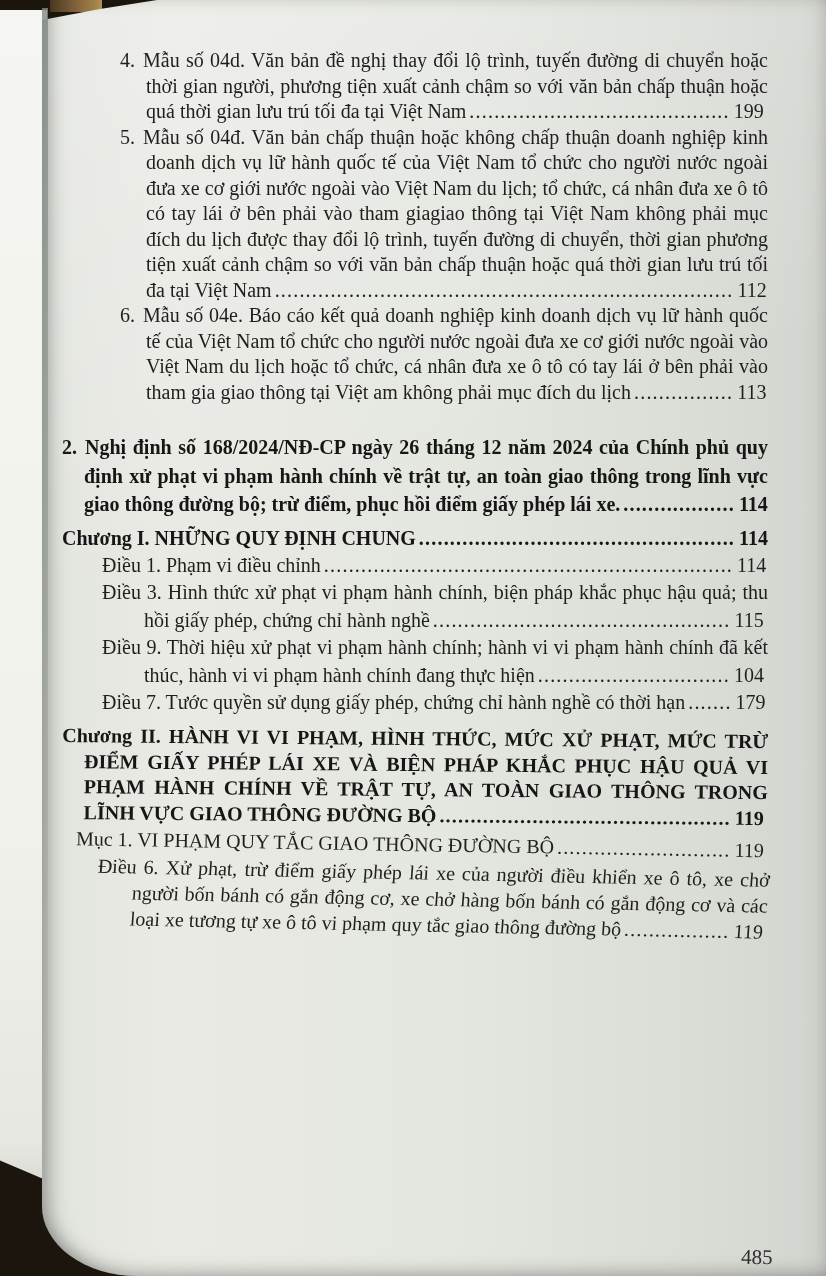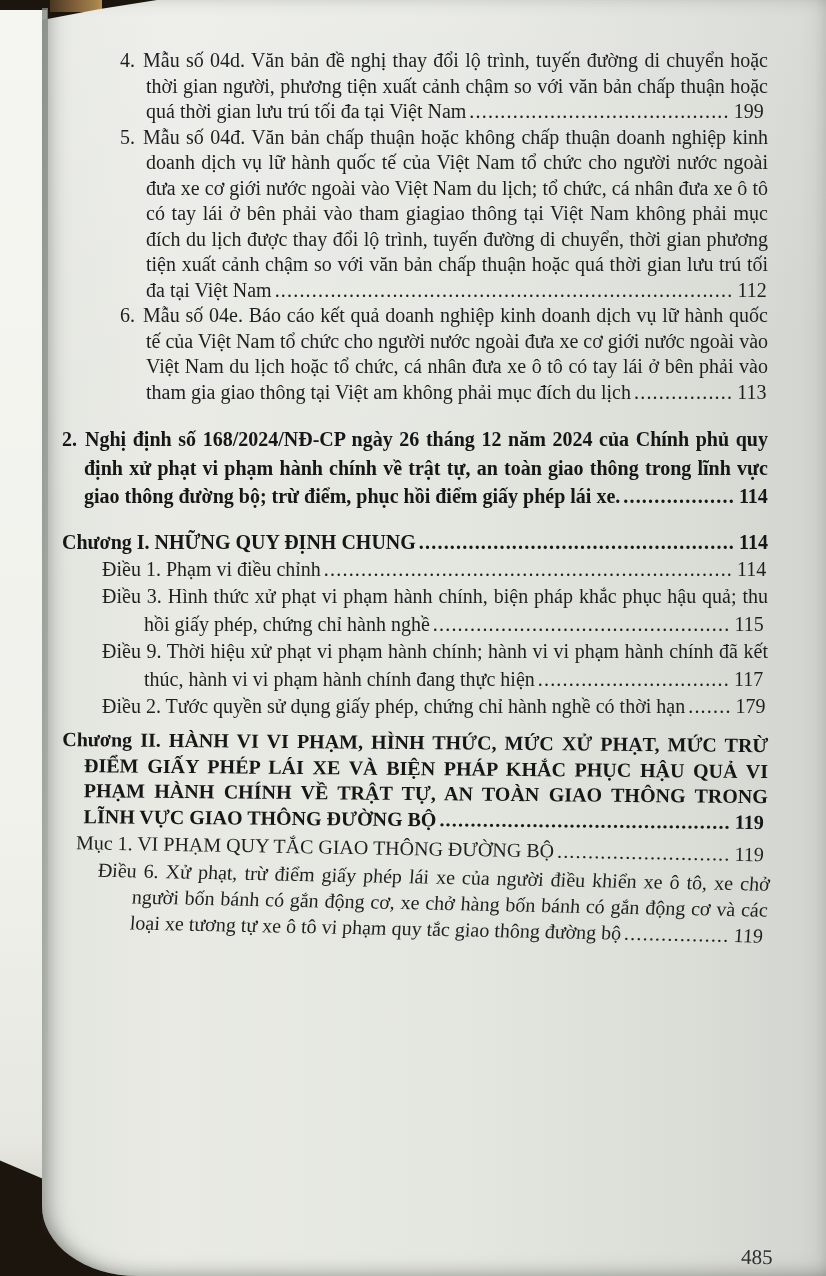--- a/index.html
+++ b/index.html
@@ -60,23 +60,23 @@
   }
   .entry { position: relative; }
   .lbl { margin-right: 8px; }
   .leader { letter-spacing: 1.2px; margin-left: 3px; margin-right: 4px; word-break: break-all; }
   .pg { white-space: nowrap; }
 
   .e-item { padding-left: 84px; text-indent: -26px; line-height: 25.5px; }
   .e-bold {
     font-weight: bold; color: #161616;
     padding-left: 22px; text-indent: -22px;
-    line-height: 28.5px; margin-top: 20px;
+    line-height: 28.5px; margin-top: 28px;
   }
-  .e-ch1 { font-weight: bold; color: #161616; padding-left: 0; line-height: 27px; margin-top: 18px; }
+  .e-ch1 { font-weight: bold; color: #161616; padding-left: 0; line-height: 27px; margin-top: 6px; }
   .e-art { padding-left: 82px; text-indent: -42px; line-height: 27.5px; }
   .e-ch2 {
     font-weight: bold; color: #161616;
     padding-left: 22px; text-indent: -22px;
     line-height: 25.5px; margin-top: 6px;
     transform: rotate(0.5deg); transform-origin: 0 50%;
   }
   .e-muc {
     padding-left: 14px; line-height: 27px;
     transform: rotate(1deg); transform-origin: 0 50%;
@@ -126,25 +126,25 @@
   <div class="entry e-art">
     <span class="txt">Điều 1. Phạm vi điều chỉnh</span><span class="leader">..................................................................</span><span class="pg">114</span>
   </div>
 
 
   <div class="entry e-art">
     <span class="txt">Điều 3. Hình thức xử phạt vi phạm hành chính, biện pháp khắc phục hậu quả; thu hồi giấy phép, chứng chỉ hành nghề</span><span class="leader">................................................</span><span class="pg">115</span>
   </div>
 
   <div class="entry e-art">
-    <span class="txt">Điều 9. Thời hiệu xử phạt vi phạm hành chính; hành vi vi phạm hành chính đã kết thúc, hành vi vi phạm hành chính đang thực hiện</span><span class="leader">...............................</span><span class="pg">117</span>
+    <span class="txt">Điều 9. Thời hiệu xử phạt vi phạm hành chính; hành vi vi phạm hành chính đã kết thúc, hành vi vi phạm hành chính đang thực hiện</span><span class="leader">...............................</span><span class="pg">104</span>
   </div>
 
   <div class="entry e-art">
-    <span class="txt">Điều 2. Tước quyền sử dụng giấy phép, chứng chỉ hành nghề có thời hạn</span><span class="leader">.......</span><span class="pg">179</span>
+    <span class="txt">Điều 7. Tước quyền sử dụng giấy phép, chứng chỉ hành nghề có thời hạn</span><span class="leader">.......</span><span class="pg">179</span>
   </div>
 
   <div class="entry e-ch2">
     <span class="txt">Chương II. HÀNH VI VI PHẠM, HÌNH THỨC, MỨC XỬ PHẠT, MỨC TRỪ ĐIỂM GIẤY PHÉP LÁI XE VÀ BIỆN PHÁP KHẮC PHỤC HẬU QUẢ VI PHẠM HÀNH CHÍNH VỀ TRẬT TỰ, AN TOÀN GIAO THÔNG TRONG LĨNH VỰC GIAO THÔNG ĐƯỜNG BỘ</span><span class="leader">...............................................</span><span class="pg">119</span>
   </div>
 
   <div class="entry e-muc">
     <span class="txt">Mục 1. VI PHẠM QUY TẮC GIAO THÔNG ĐƯỜNG BỘ</span><span class="leader">............................</span><span class="pg">119</span>
   </div>
 

